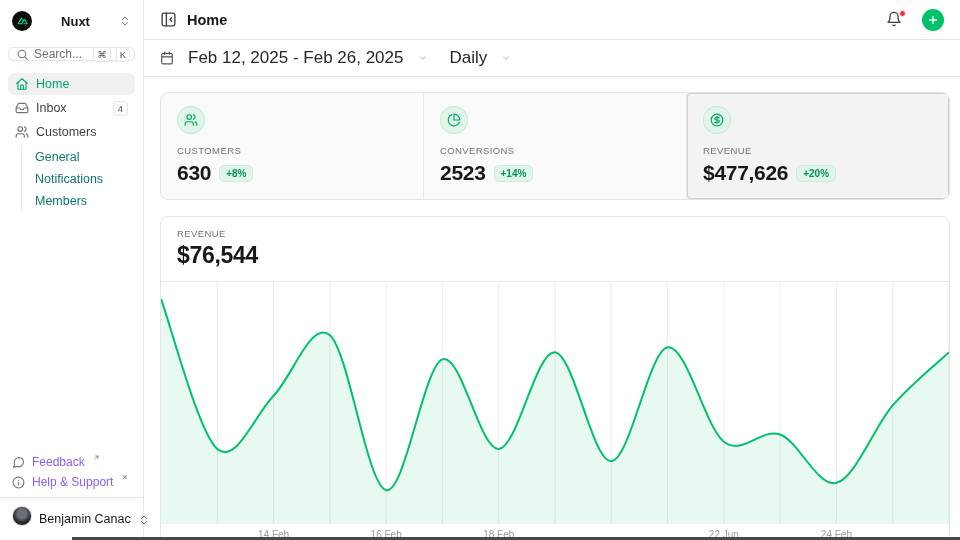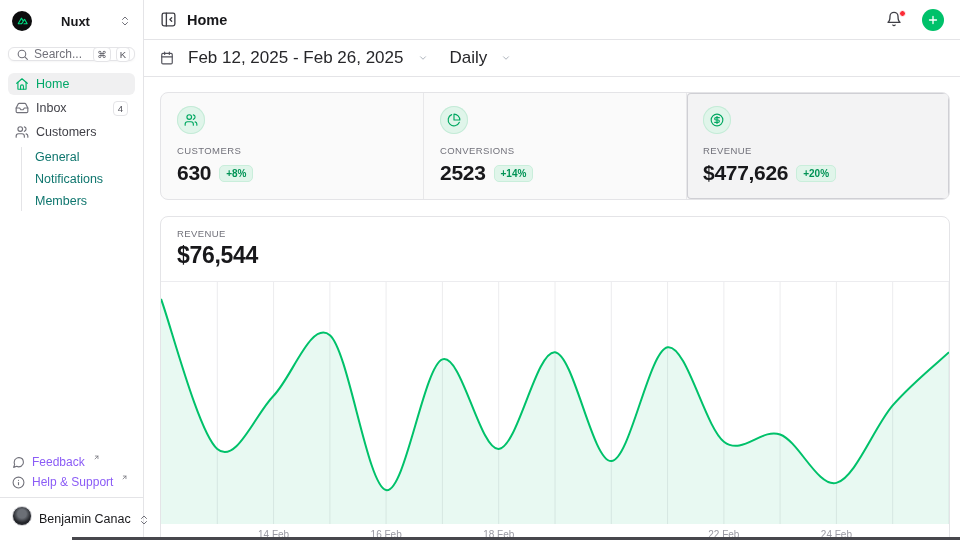--- a/index.html
+++ b/index.html
@@ -356,21 +356,21 @@
               <line x1="788.0" y1="0" x2="788.0" y2="242" stroke="#ececee" stroke-width="1"></line>
               <path d="M0,16.939999999999998C9.4,41.9 37.5,150.8 56.3,167.0C75.0,183.1 93.8,132.7 112.6,113.7C131.3,94.8 150.1,37.5 168.9,53.2C187.6,69.0 206.4,204.1 225.1,208.1C243.9,212.2 262.7,84.3 281.4,77.4C300.2,70.6 319.0,168.2 337.7,167.0C356.5,165.8 375.2,68.2 394.0,70.2C412.8,72.2 431.5,179.9 450.3,179.1C469.0,178.3 487.8,68.6 506.6,65.3C525.3,62.1 544.1,145.2 562.9,159.7C581.6,174.2 600.4,145.6 619.1,152.5C637.9,159.3 656.7,205.7 675.4,200.9C694.2,196.0 713.0,145.2 731.7,123.4C750.5,101.6 778.6,79.1 788.0,70.2L788,242L0,242Z" fill="rgba(0,193,106,0.09)" stroke="none"></path>
               <path d="M0,16.939999999999998C9.4,41.9 37.5,150.8 56.3,167.0C75.0,183.1 93.8,132.7 112.6,113.7C131.3,94.8 150.1,37.5 168.9,53.2C187.6,69.0 206.4,204.1 225.1,208.1C243.9,212.2 262.7,84.3 281.4,77.4C300.2,70.6 319.0,168.2 337.7,167.0C356.5,165.8 375.2,68.2 394.0,70.2C412.8,72.2 431.5,179.9 450.3,179.1C469.0,178.3 487.8,68.6 506.6,65.3C525.3,62.1 544.1,145.2 562.9,159.7C581.6,174.2 600.4,145.6 619.1,152.5C637.9,159.3 656.7,205.7 675.4,200.9C694.2,196.0 713.0,145.2 731.7,123.4C750.5,101.6 778.6,79.1 788.0,70.2" fill="none" stroke="#00c16a" stroke-width="2"></path>
             </svg>
           </div>
         <div class="ticks" id="ticks">
             <span class="tick" style="left: 14.2857%;">14 Feb</span>
             <span class="tick" style="left: 28.5714%;">16 Feb</span>
             <span class="tick" style="left: 42.8571%;">18 Feb</span>
             <span class="tick" style="left: 57.1429%; margin-top: 32px;">20 Feb</span>
-            <span class="tick" style="left: 71.4286%;">22 Feb</span>
+            <span class="tick" style="left: 71.4286%;">22 Jun</span>
             <span class="tick" style="left: 85.7143%;">24 Feb</span>
           </div>
       </div>
 
     </div>
   </main>
 
   <div class="window-edge"></div>
 </div>
 

